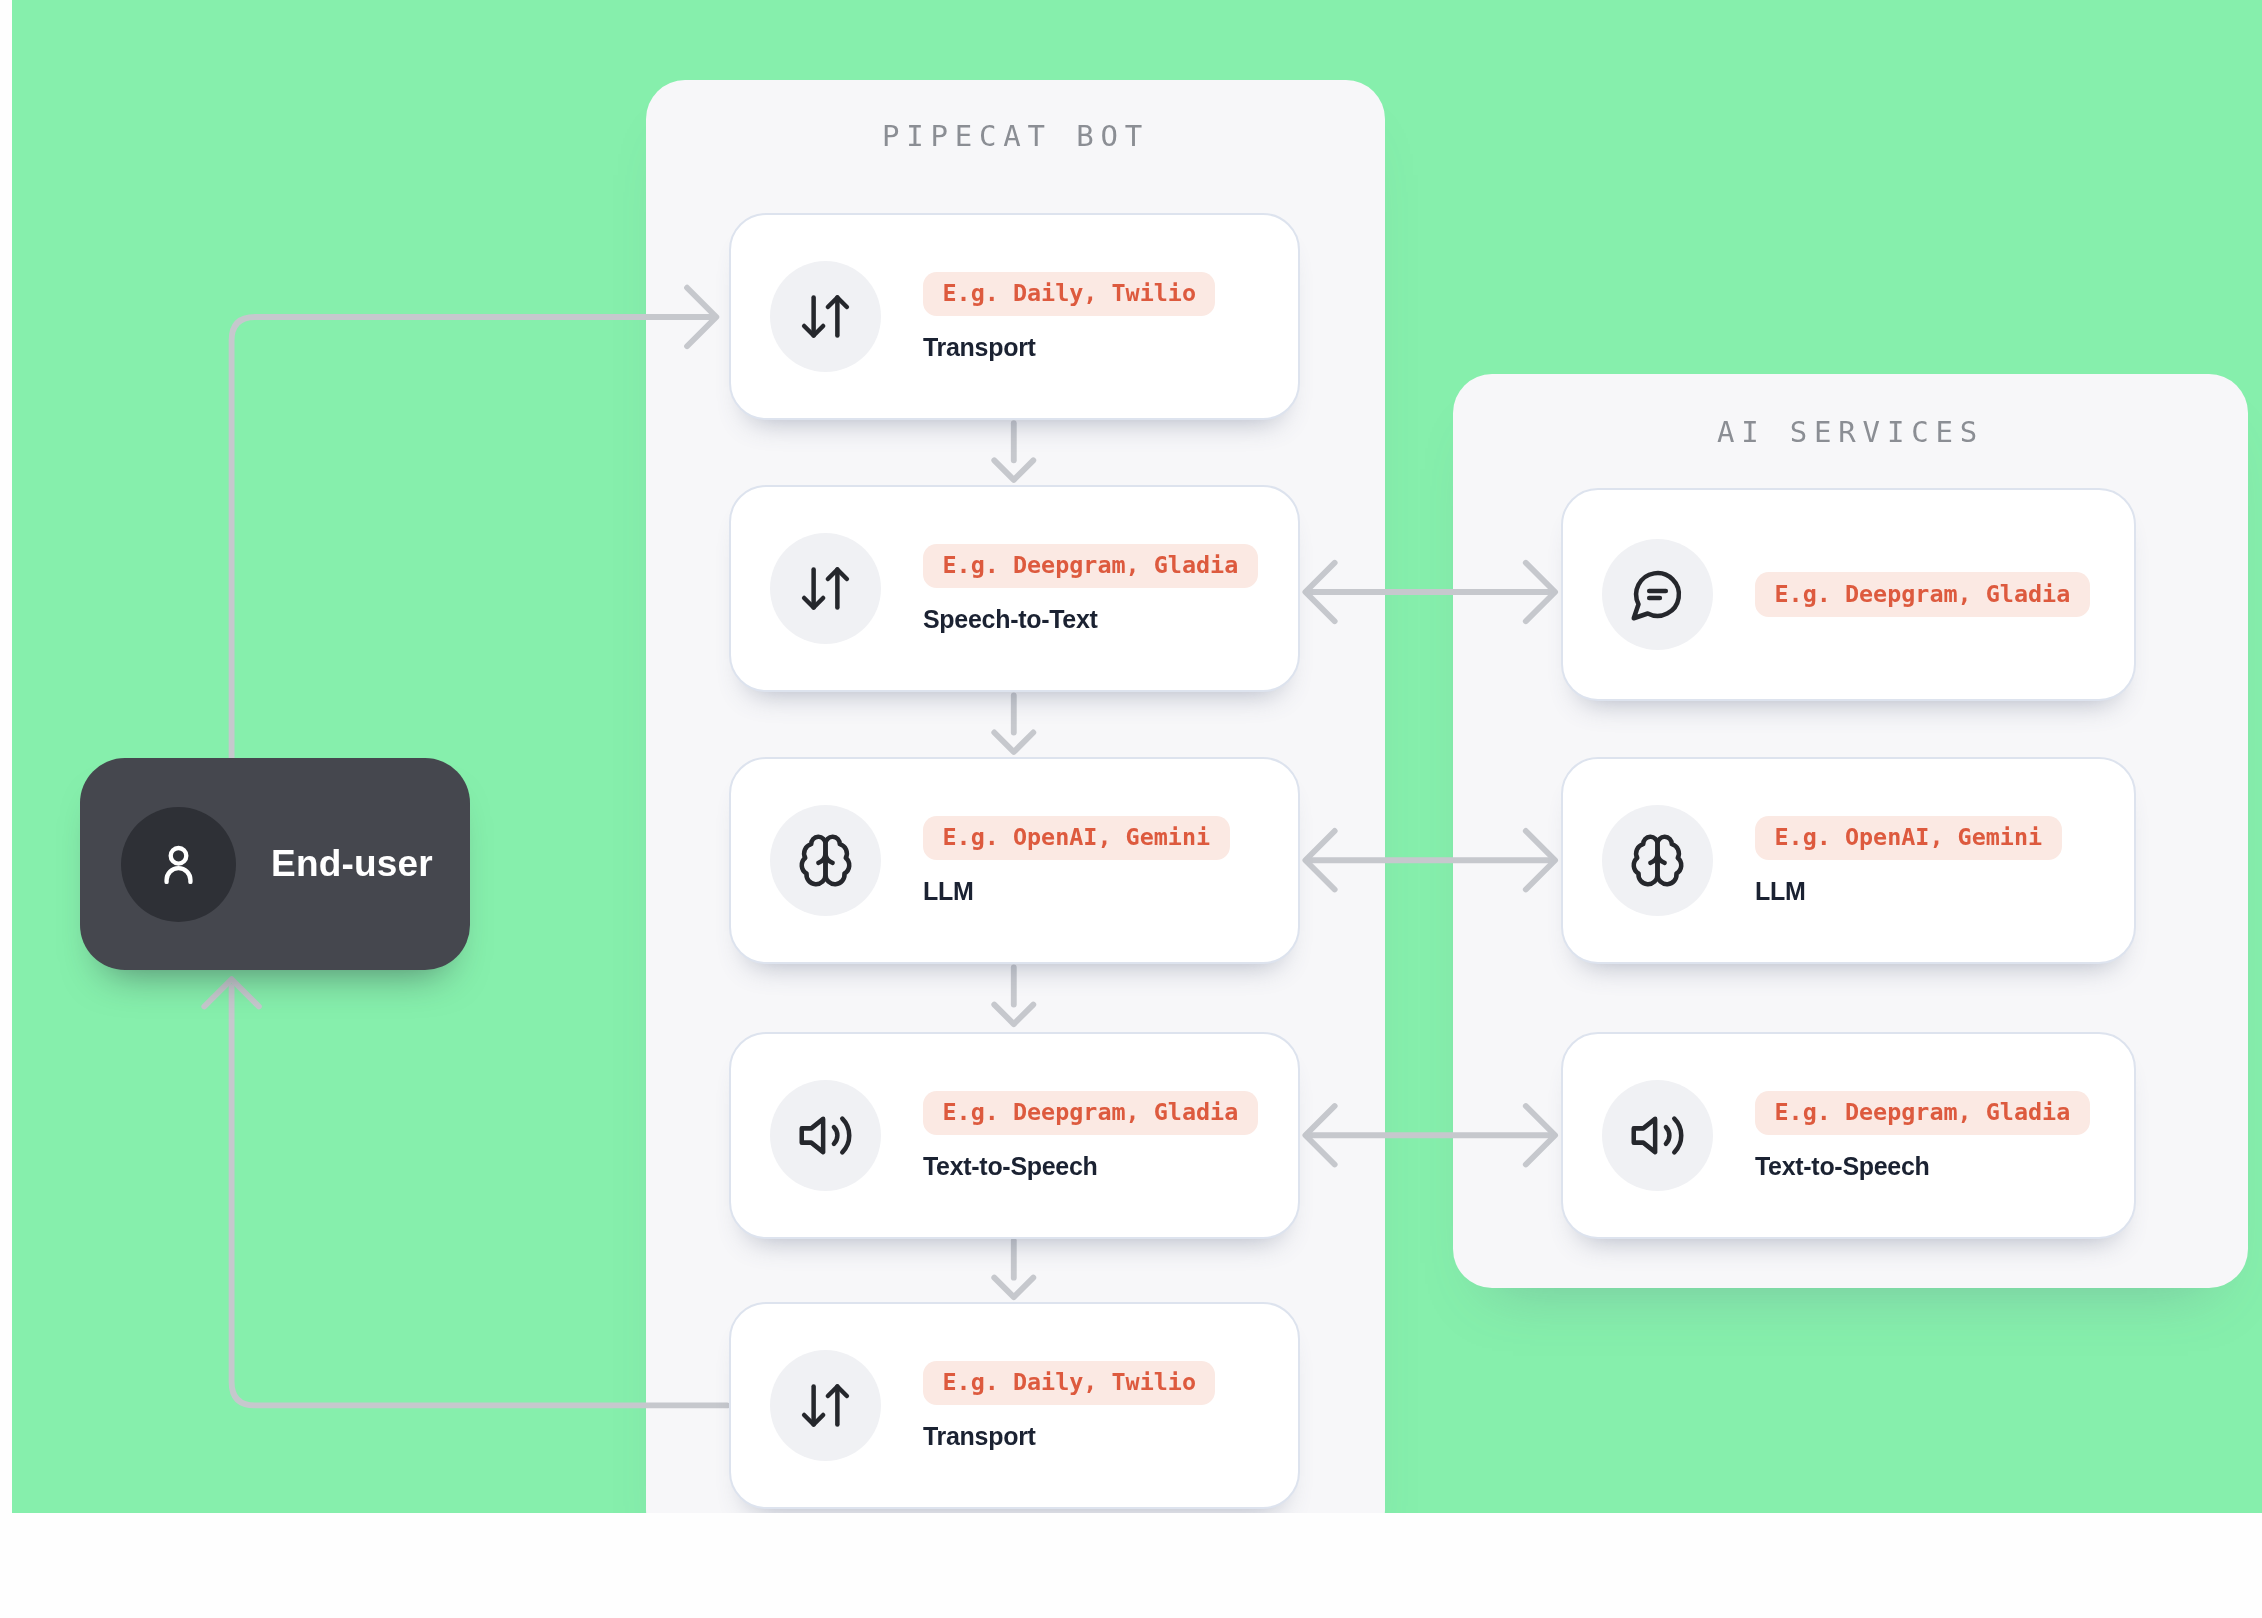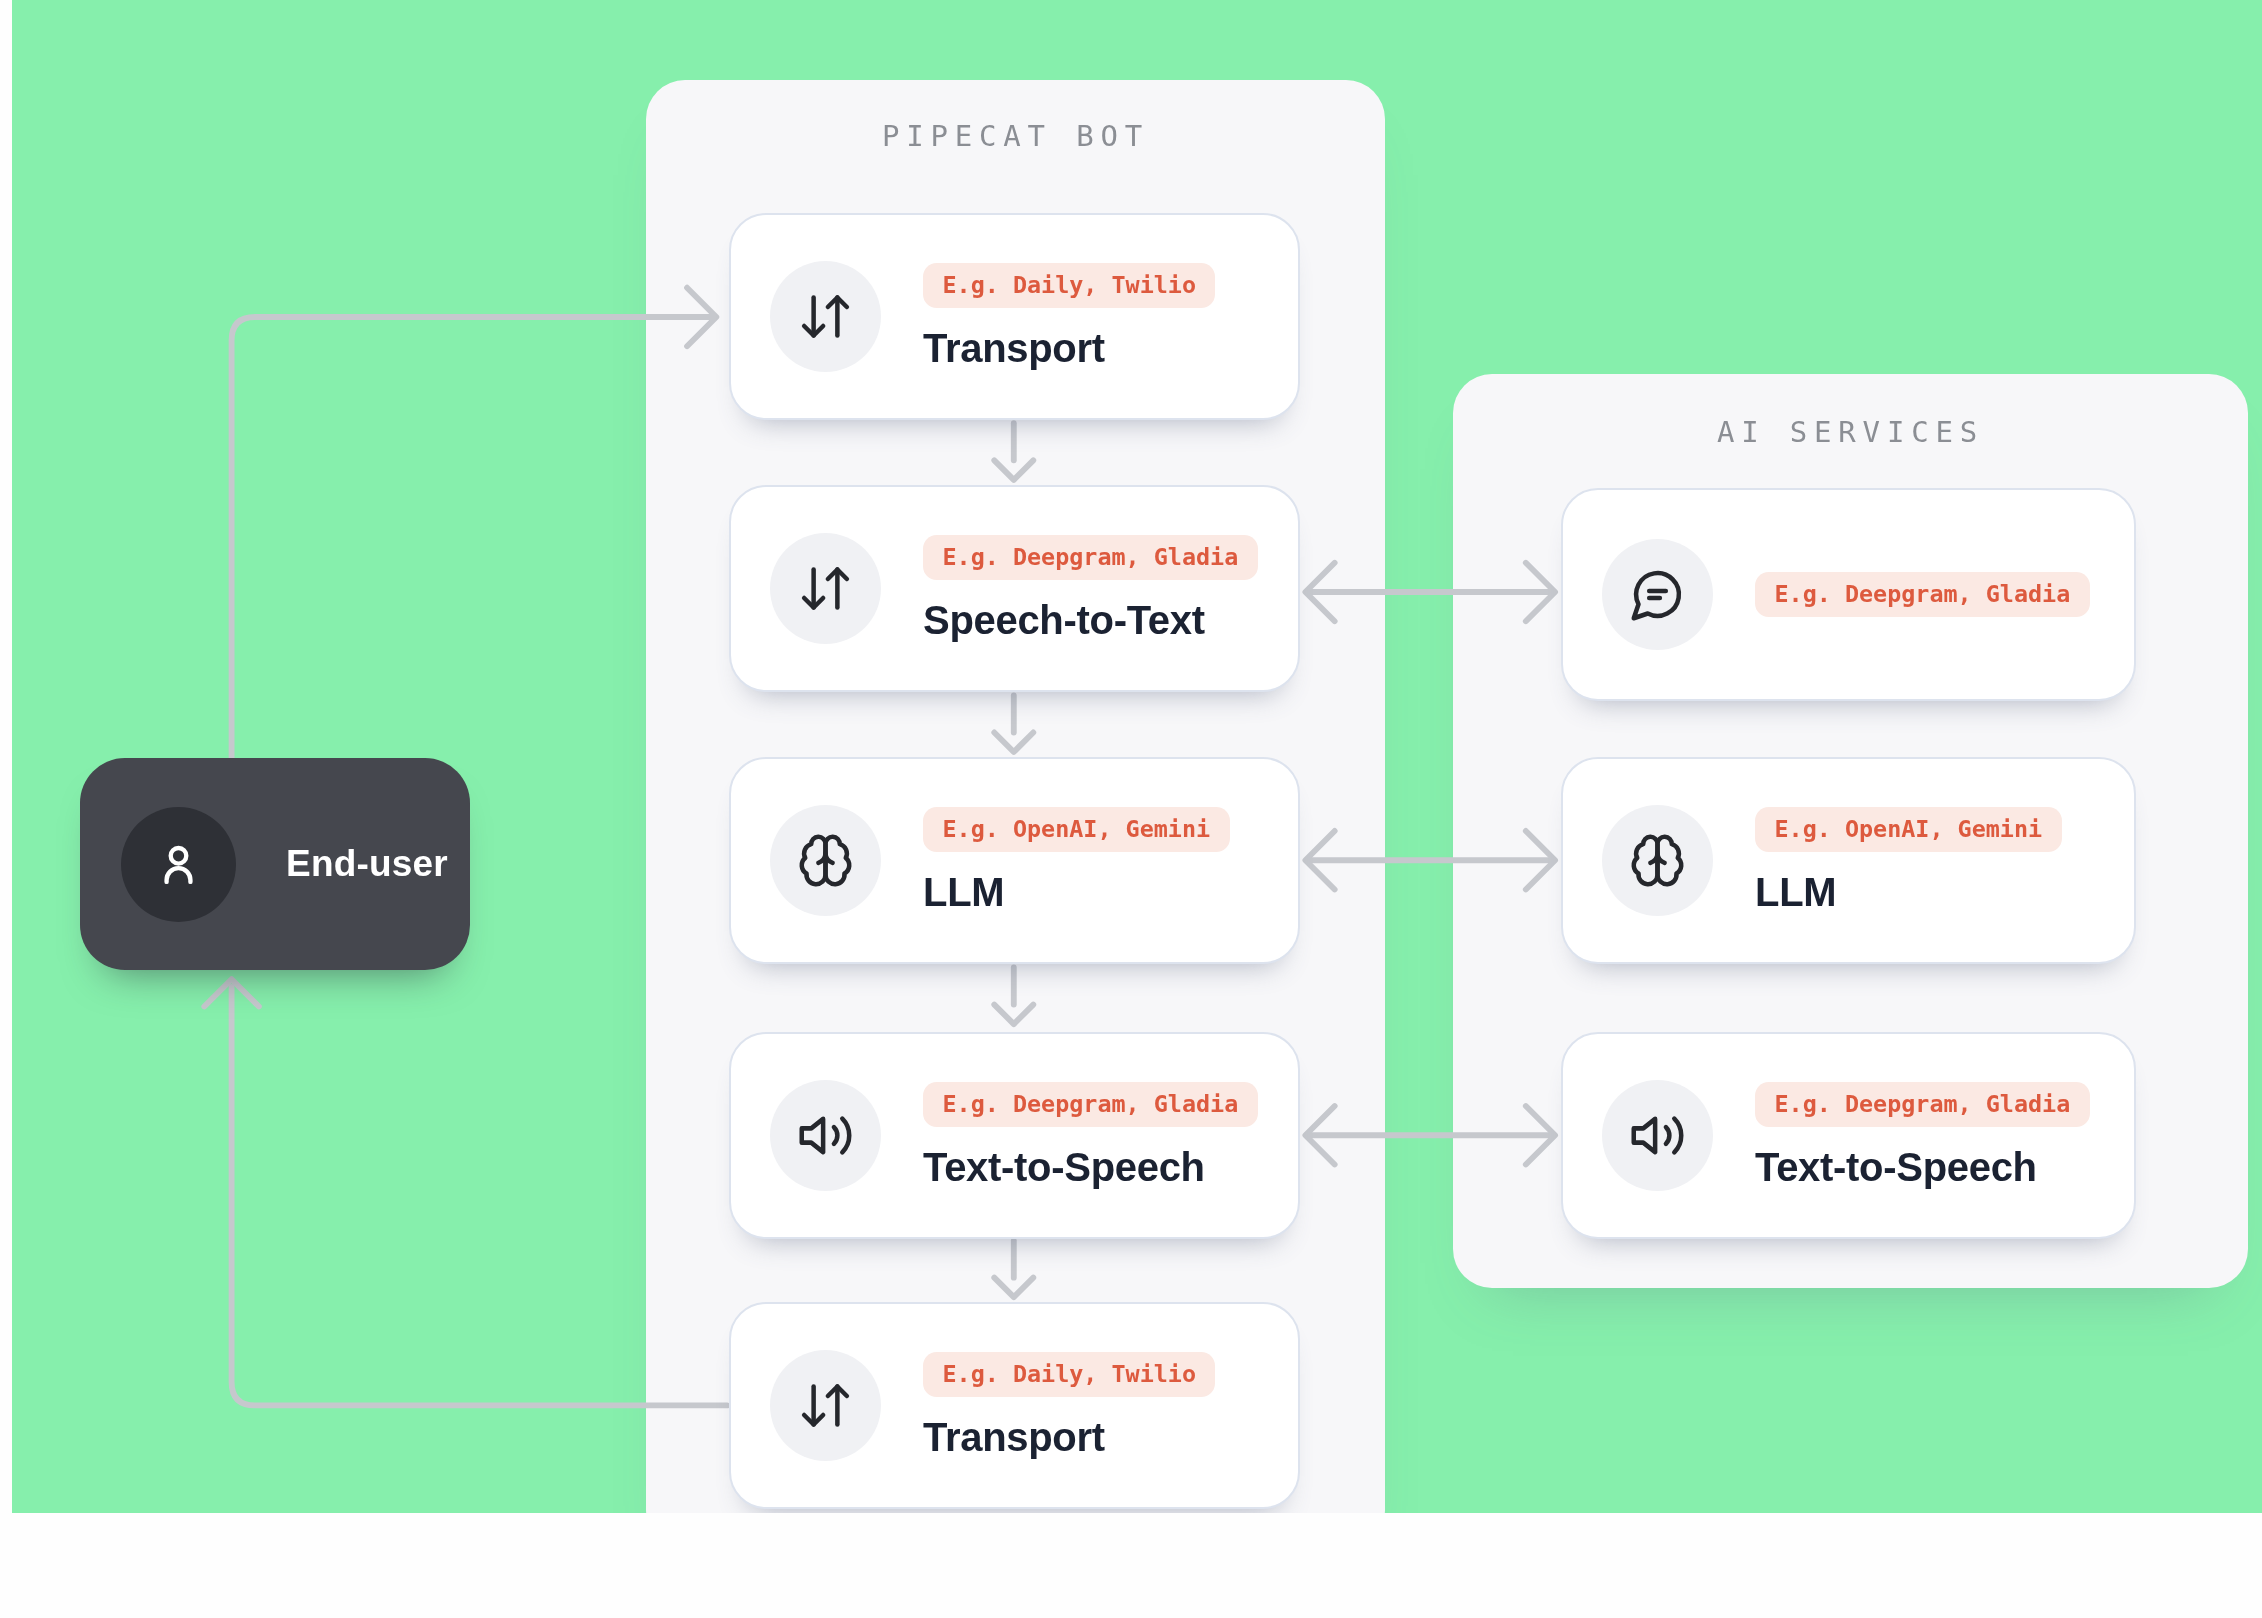--- a/index.html
+++ b/index.html
@@ -39,38 +39,38 @@
     color:#25272c;
   }
   .icon-circle svg{width:57px;height:57px;}
   .card-content{display:flex;flex-direction:column;align-items:flex-start;}
   .badge{
     font-family:"DejaVu Sans Mono",monospace;font-size:23.4px;font-weight:bold;
     color:#dd5a3e;background:#fbe9e3;padding:10.7px 19.5px;border-radius:13.7px;
     white-space:nowrap;line-height:1;
   }
   .card-title{
-    margin-top:17.6px;font-size:40px;font-weight:bold;color:#1b2232;line-height:1.1;
+    margin-top:17.6px;font-size:25px;font-weight:bold;color:#1b2232;line-height:1.1;
     letter-spacing:-0.3px;
   }
   
   .card-t1 {left:717px; top:213px; width:571px;height:207px;}
   .card-stt{left:717px; top:485px; width:571px;height:207px;}
   .card-llm{left:717px; top:757px; width:571px;height:207px;}
   .card-tts{left:717px; top:1032px;width:571px;height:207px;}
   .card-t2 {left:717px; top:1302px;width:571px;height:207px;}
   .card-s1 {left:1549px;top:488px; width:575px;height:213px;}
   .card-s2 {left:1549px;top:757px; width:575px;height:207px;}
   .card-s3 {left:1549px;top:1032px;width:575px;height:207px;}
   
   .end-user{
     position:absolute;z-index:3;left:68px;top:758px;width:390px;height:212px;
     background:#45474e;border-radius:45px;
     box-shadow:0 25px 39px -23.4px rgba(40,44,54,.55);
-    display:flex;align-items:center;gap:50px;padding-left:41px;box-sizing:border-box;
+    display:flex;align-items:center;gap:35px;padding-left:41px;box-sizing:border-box;
   }
   .end-user .user-circle{
     flex:0 0 auto;width:115px;height:115px;border-radius:50%;background:#2e3036;
     display:flex;align-items:center;justify-content:center;color:#ffffff;
   }
   .end-user .user-circle svg{width:55px;height:55px;}
   .end-user-label{font-size:37px;font-weight:bold;color:#ffffff;letter-spacing:0.2px;}
 </style>
 </head>
 <body>

